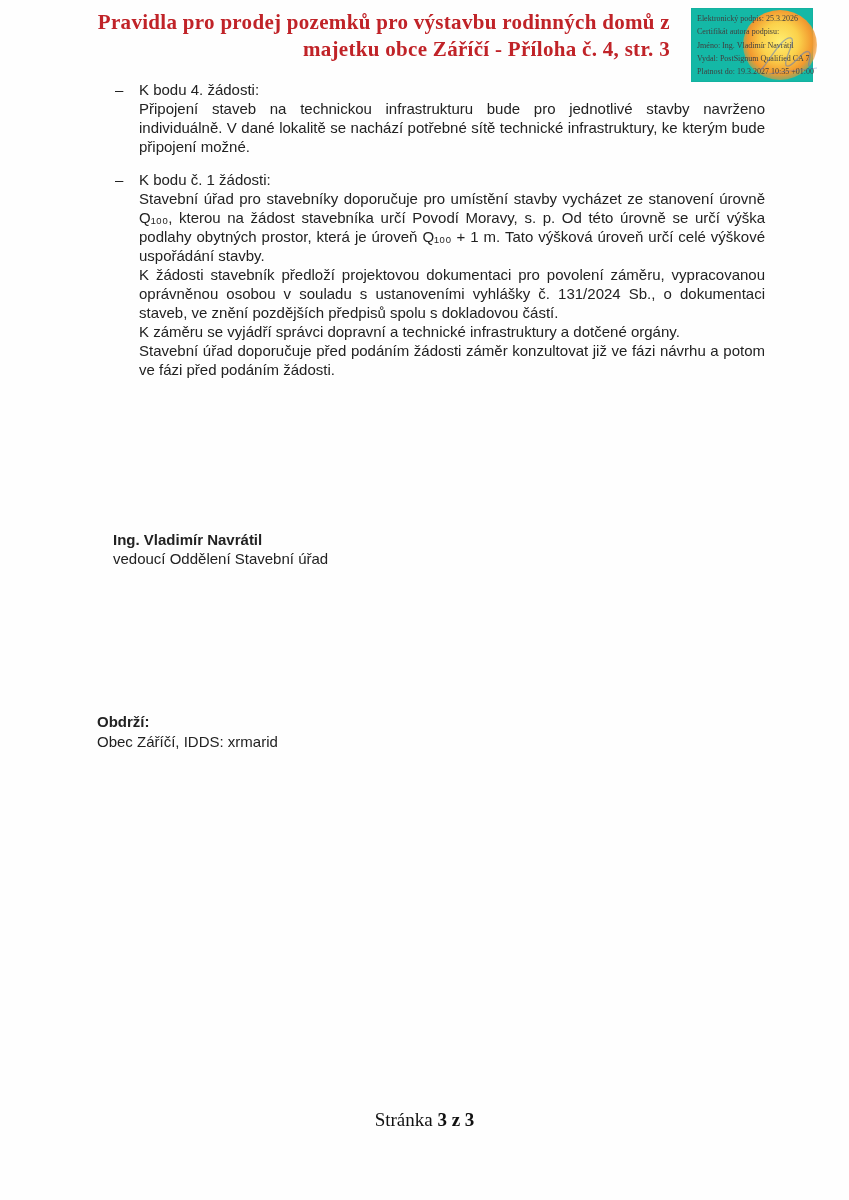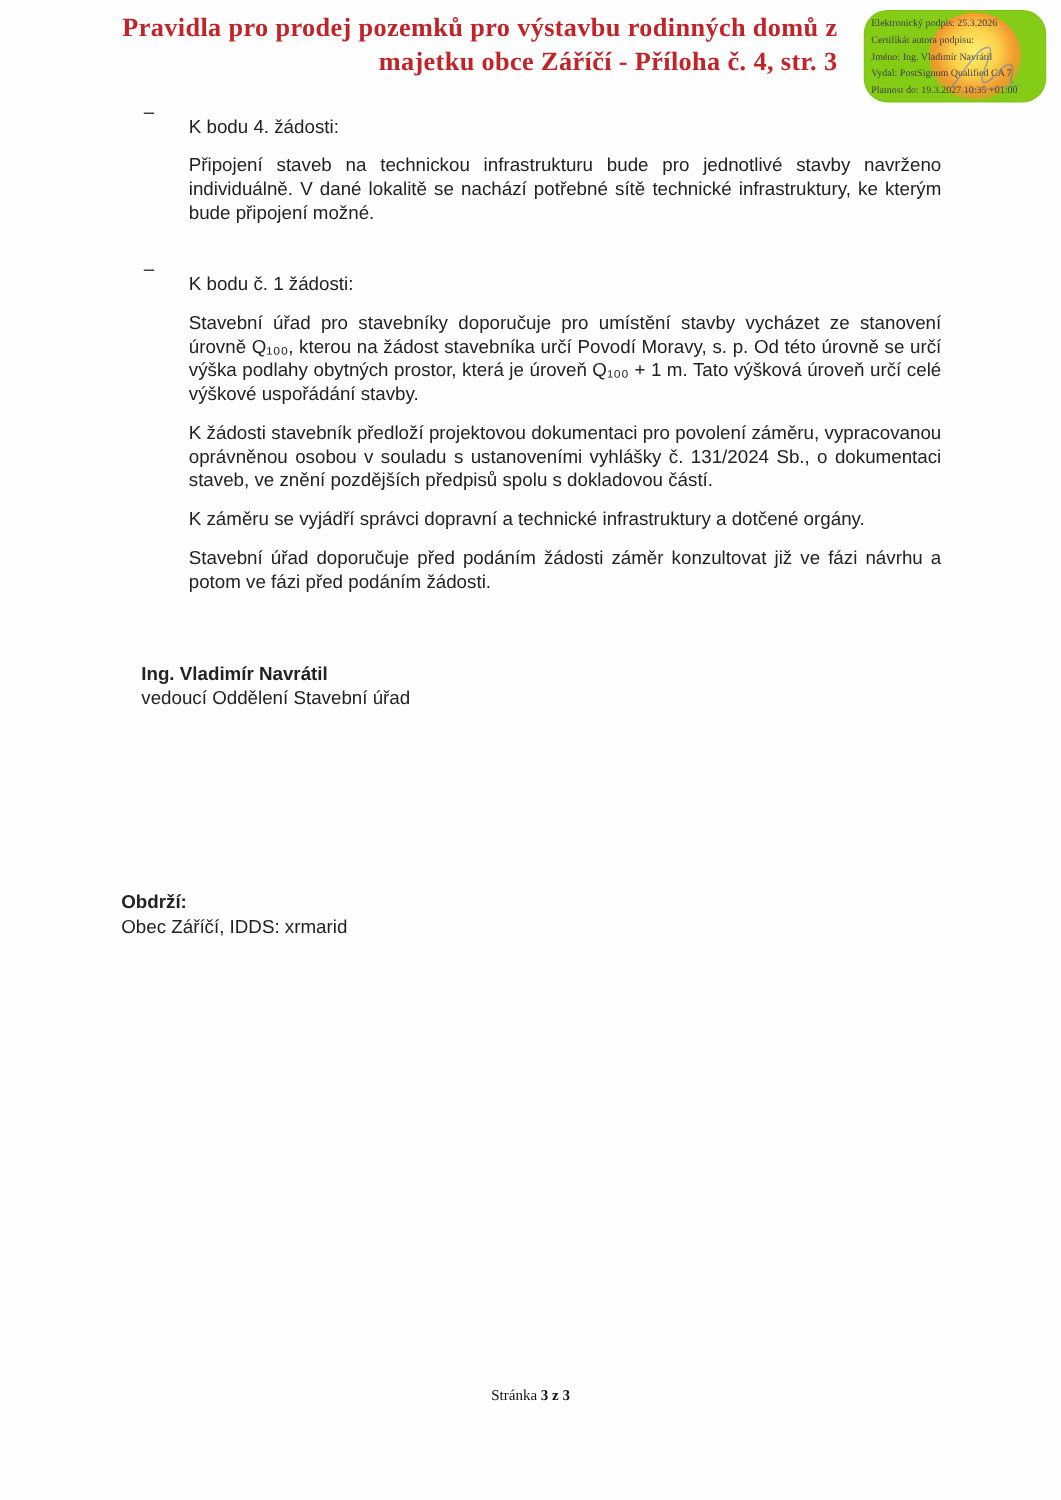--- a/index.html
+++ b/index.html
@@ -11,49 +11,49 @@
     color:var(--ink);
   }
   .doc-title {
     position:absolute; top:9px; left:20px; width:650px;
     font-family:"Liberation Serif", "DejaVu Serif", serif;
     font-weight:bold; font-size:21px; line-height:27px;
     letter-spacing:0.3px; text-align:right; color:var(--title-red);
   }
   
   .stamp {
-    position:absolute; left:691px; top:8px; width:146px; height:74px;
-    background:#84cc16; box-shadow:0 0 0 1px rgba(0,0,0,0.03) inset;border-radius:19px;
+    position:absolute; left:691px; top:8px; width:122px; height:74px;
+    background:#14b8a6; box-shadow:0 0 0 1px rgba(0,0,0,0.03) inset;
   }
   .stamp-blob {
     position:absolute; left:52px; top:2px; width:74px; height:70px; border-radius:50%;
     background:radial-gradient(circle at 50% 45%,
       #ffee70 0%, #fbd14b 35%, #f2992f 60%,
       rgba(240,150,47,0.35) 78%, rgba(240,150,47,0) 90%);
   }
   .stamp-text {
     position:relative; padding:4px 0 0 6px;
     font-family:"Liberation Serif", "DejaVu Serif", serif;
     font-size:8px; line-height:13.3px; color:#3f3f3f; white-space:nowrap;
   }
   .stamp-scribble { position:absolute; left:0; top:0; width:146px; height:74px; pointer-events:none; }
   
   .content { position:absolute; left:115px; top:80px; width:650px; font-size:15px; line-height:19px; }
   .bullet { display:flex; margin-bottom:14px; }
   .bullet .dash { width:24px; flex:none; }
   .bullet .btext { width:626px; }
-  .btext p, .btext .b-heading { margin:12px; text-align:justify; }
+  .btext p, .btext .b-heading { margin:0; text-align:justify; }
   .sig { position:absolute; left:113px; top:531px; font-size:15px; line-height:18.5px; }
   .sig .name { font-weight:bold; }
   .recv { position:absolute; left:97px; top:712px; font-size:15px; line-height:19.5px; }
   .recv .label { font-weight:bold; }
   .footer {
     position:absolute; left:0; top:1109px; width:849px; text-align:center;
     font-family:"Liberation Serif", "DejaVu Serif", serif;
-    font-size:12px; color:#111;
+    font-size:19px; color:#111;
   }
   .footer b { font-weight:bold; }
 </style>
 </head>
 <body class="page">
 
 <div class="doc-title">
   <div>Pravidla pro prodej pozemků pro výstavbu rodinných domů z</div>
   <div>majetku obce Záříčí - Příloha č. 4, str. 3</div>
 </div>

